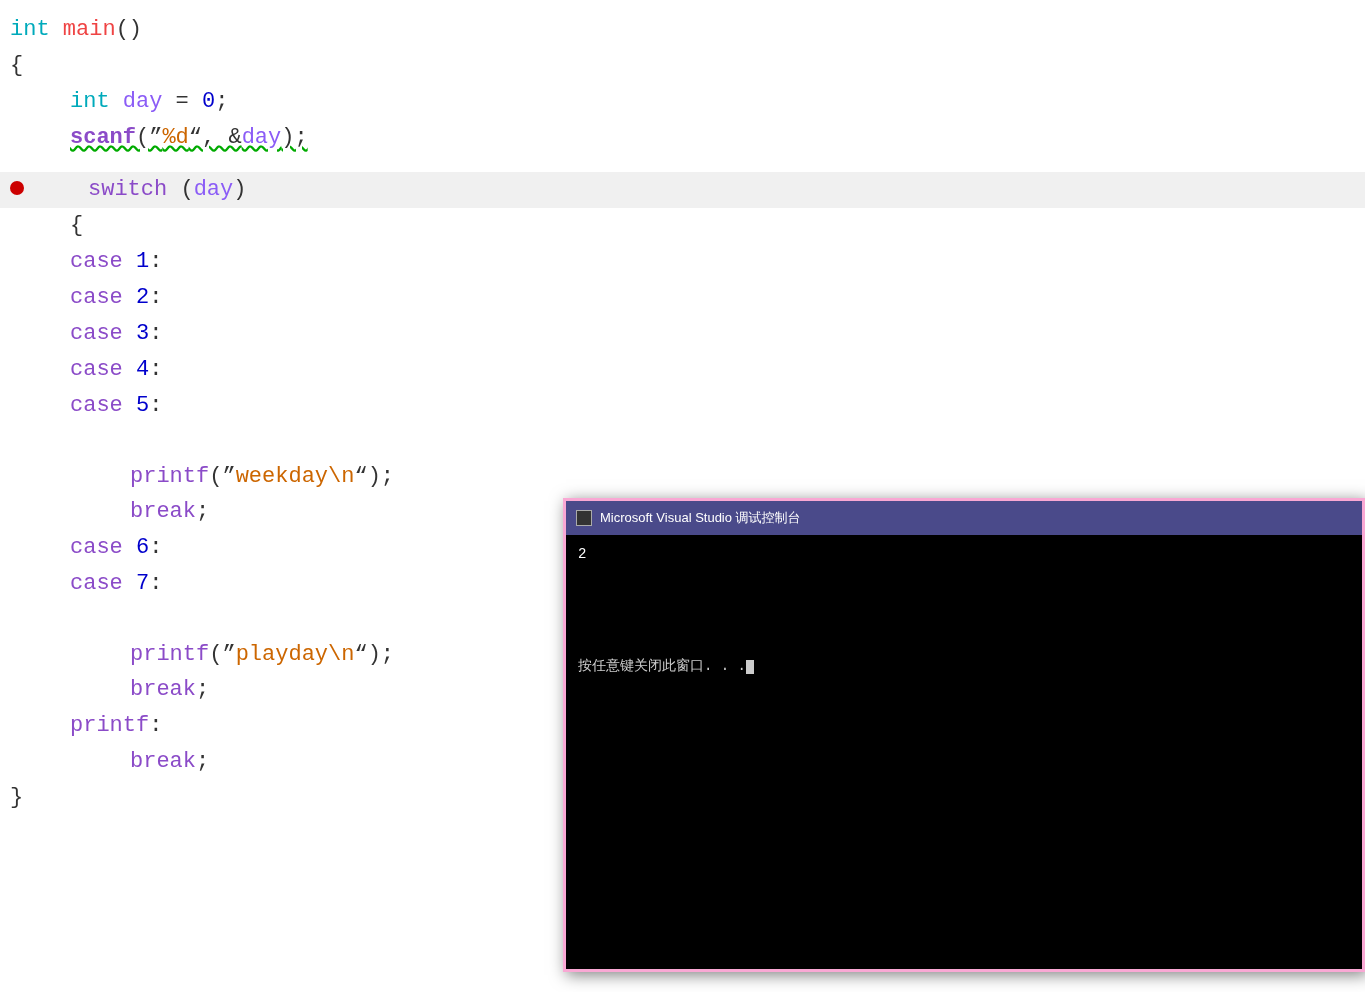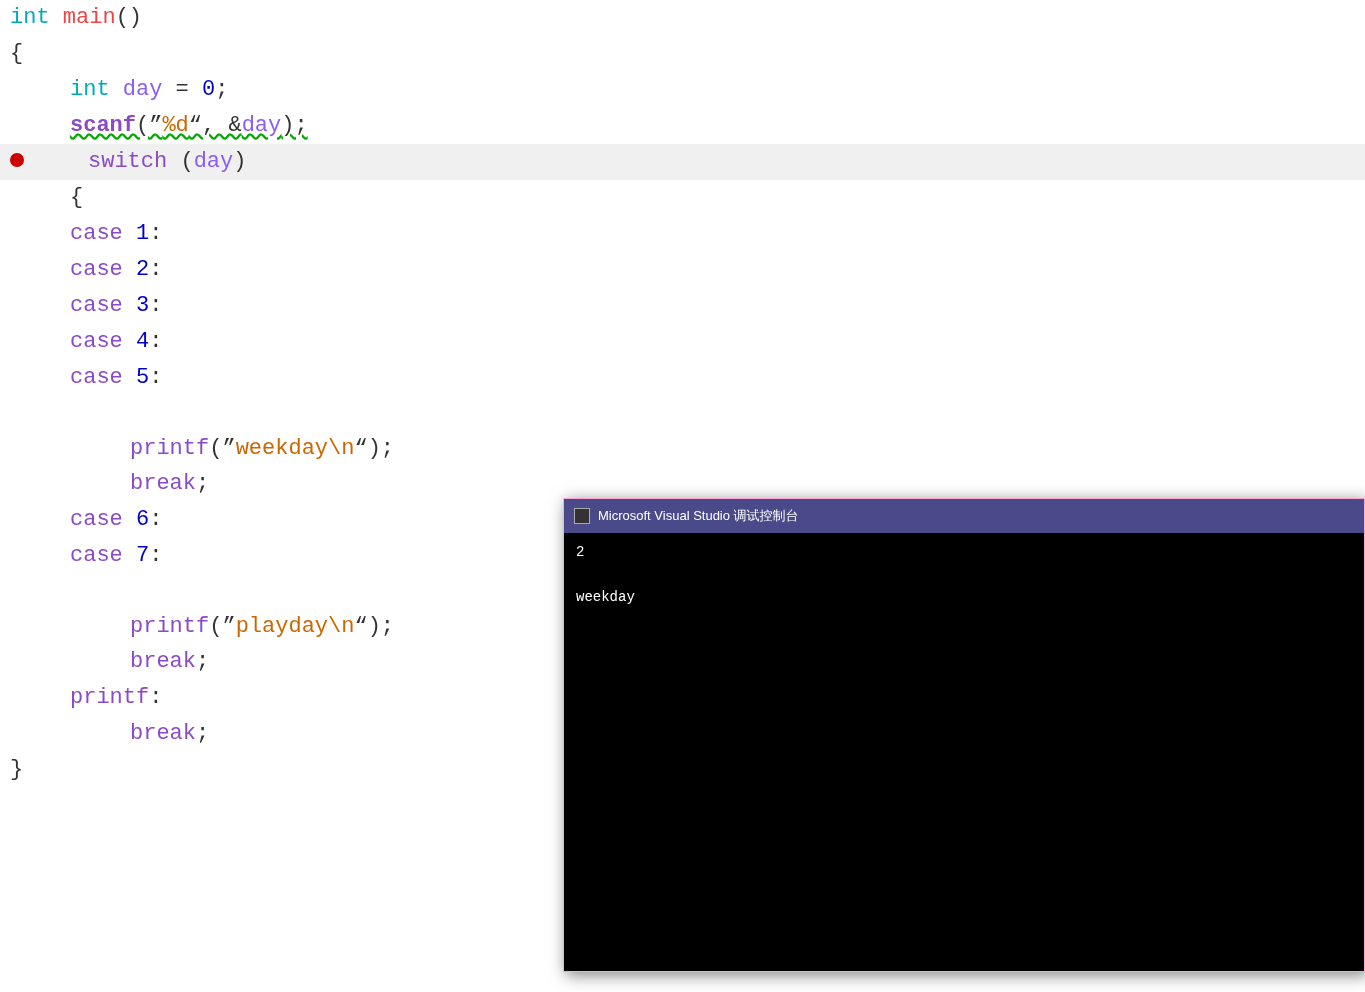--- a/index.html
+++ b/index.html
@@ -7,21 +7,21 @@
       width: 1365px;
       height: 992px;
       background: #ffffff;
       overflow: hidden;
       font-family: 'Courier New', Consolas, monospace;
     }
 
     
     .code-editor {
       position: absolute;
-      top: 0;
+      top: 12px;
       left: 0;
       width: 1365px;
       height: 828px;
       background: #ffffff;
       padding: 0;
     }
 
     .code-line {
       display: flex;
       align-items: baseline;
@@ -53,21 +53,21 @@
     .brace      { color: #333333; }
     .scanf-name { color: #8b4bc8; font-weight: bold; }
 
     
     .console-window {
       position: absolute;
       top: 498px;
       left: 563px;
       width: 802px;
       height: 474px;
-      border: 1px solid #f9a8d4;
+      border: 3px solid #f9a8d4;
       box-shadow: 3px 3px 15px rgba(0,0,0,0.5);
       display: flex;
       flex-direction: column;
       z-index: 10;
     }
 
     .console-titlebar {
       background: #4a4a8a;
       color: #ffffff;
       font-family: 'Microsoft YaHei', 'SimHei', sans-serif;
@@ -149,41 +149,43 @@
     </div>
 </div>
 
 <div class="console-window">
   <div class="console-titlebar">
     <span class="console-icon"></span>
     <span>Microsoft Visual Studio 调试控制台</span>
   </div>
   <div class="console-body">
     <span class="output-line white">2</span><br>
-    <span class="output-line white">weekday</span><br>
     <br>
     <br>
+    <br>
+    <span class="output-line">按任意键关闭此窗口. . .<span class="cursor"></span></span>
   </div>
 </div>
 
 <style>
 
 .code-line {
   padding-left: 10px;
   min-height: 36px;
 }
 
 
 
 #code-lines > div:nth-child(4) span {
   text-decoration: underline wavy #22aa22;
 }
 
 
 #code-lines > div:nth-child(5) {
   background: #f0f0f0;
+  margin-top: 16px;
 }
 
 
 #code-lines > div:nth-child(n+3) {
   position: relative;
 }
 </style>
 
 </body></html>

